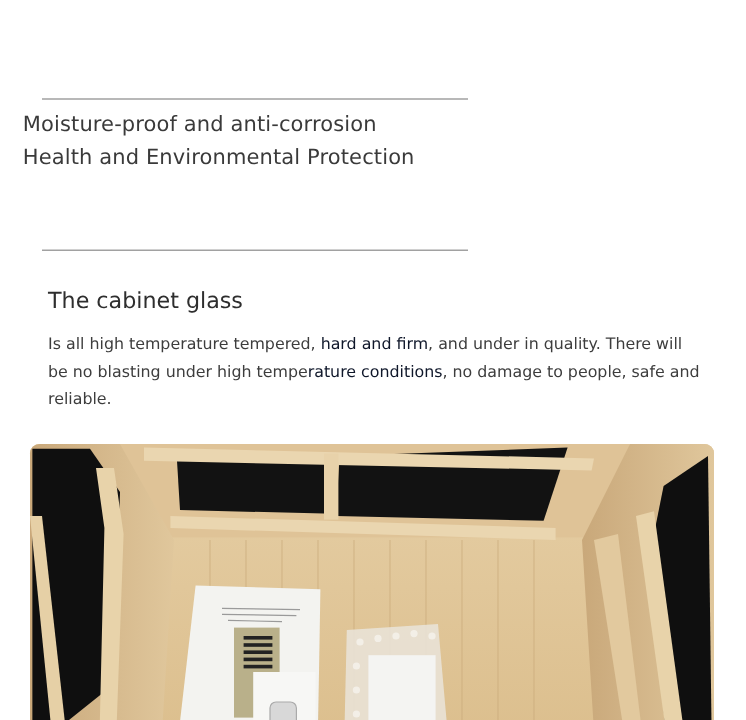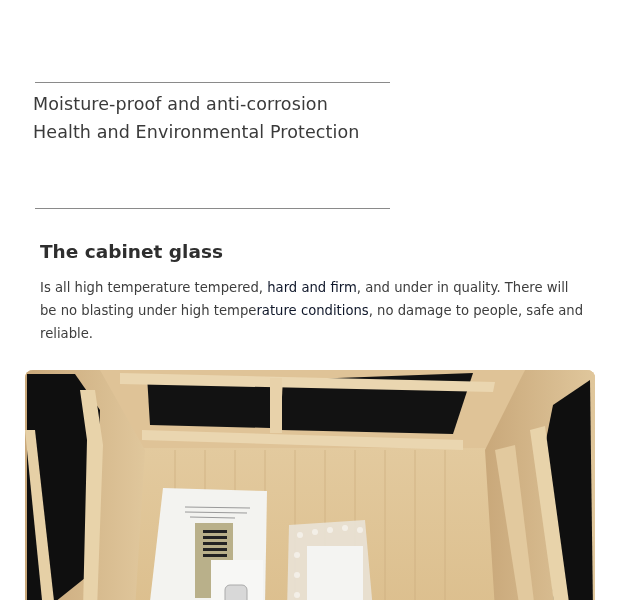--- a/index.html
+++ b/index.html
@@ -1,20 +1,20 @@
 <!DOCTYPE html>
 <html><head>
   <meta charset="utf-8">
   <style>
     html, body { margin:0; padding:0; background:#ffffff; }
     body { width:622px; height:600px; position:relative; overflow:hidden; font-family:"DejaVu Sans", sans-serif; color:#333; }
     .rule { position:absolute; left:35px; width:355px; height:1px; background:#8a8a8a; }
-    .features { position:absolute; left:33px; top:90px; margin:0; padding:0; list-style:none; }
+    .features { position:absolute; left:19px; top:90px; margin:0; padding:0; list-style:none; }
     .features li { font-size:17.5px; line-height:28px; color:#3a3a3a; letter-spacing:0.1px; white-space:nowrap; }
-    .heading { position:absolute; left:40px; top:241px; margin:0; font-size:18.5px; font-weight:bold; color:#2e2e2e; }
+    .heading { position:absolute; left:40px; top:241px; margin:0; font-size:18.5px; font-weight:normal; color:#2e2e2e; }
     .para { position:absolute; left:40px; top:276px; width:590px; margin:0; font-size:13.2px; line-height:23px; color:#3d3d3d; }
     .para .faded { color:#0f172a; }
     .photo { position:absolute; left:25px; top:370px; width:570px; height:240px; border-radius:8px; overflow:hidden; background:#d9b98a; }
     .photo svg { display:block; }
   </style>
 </head>
 <body>
 
 <div class="rule" style="top:82px;"></div>
 

